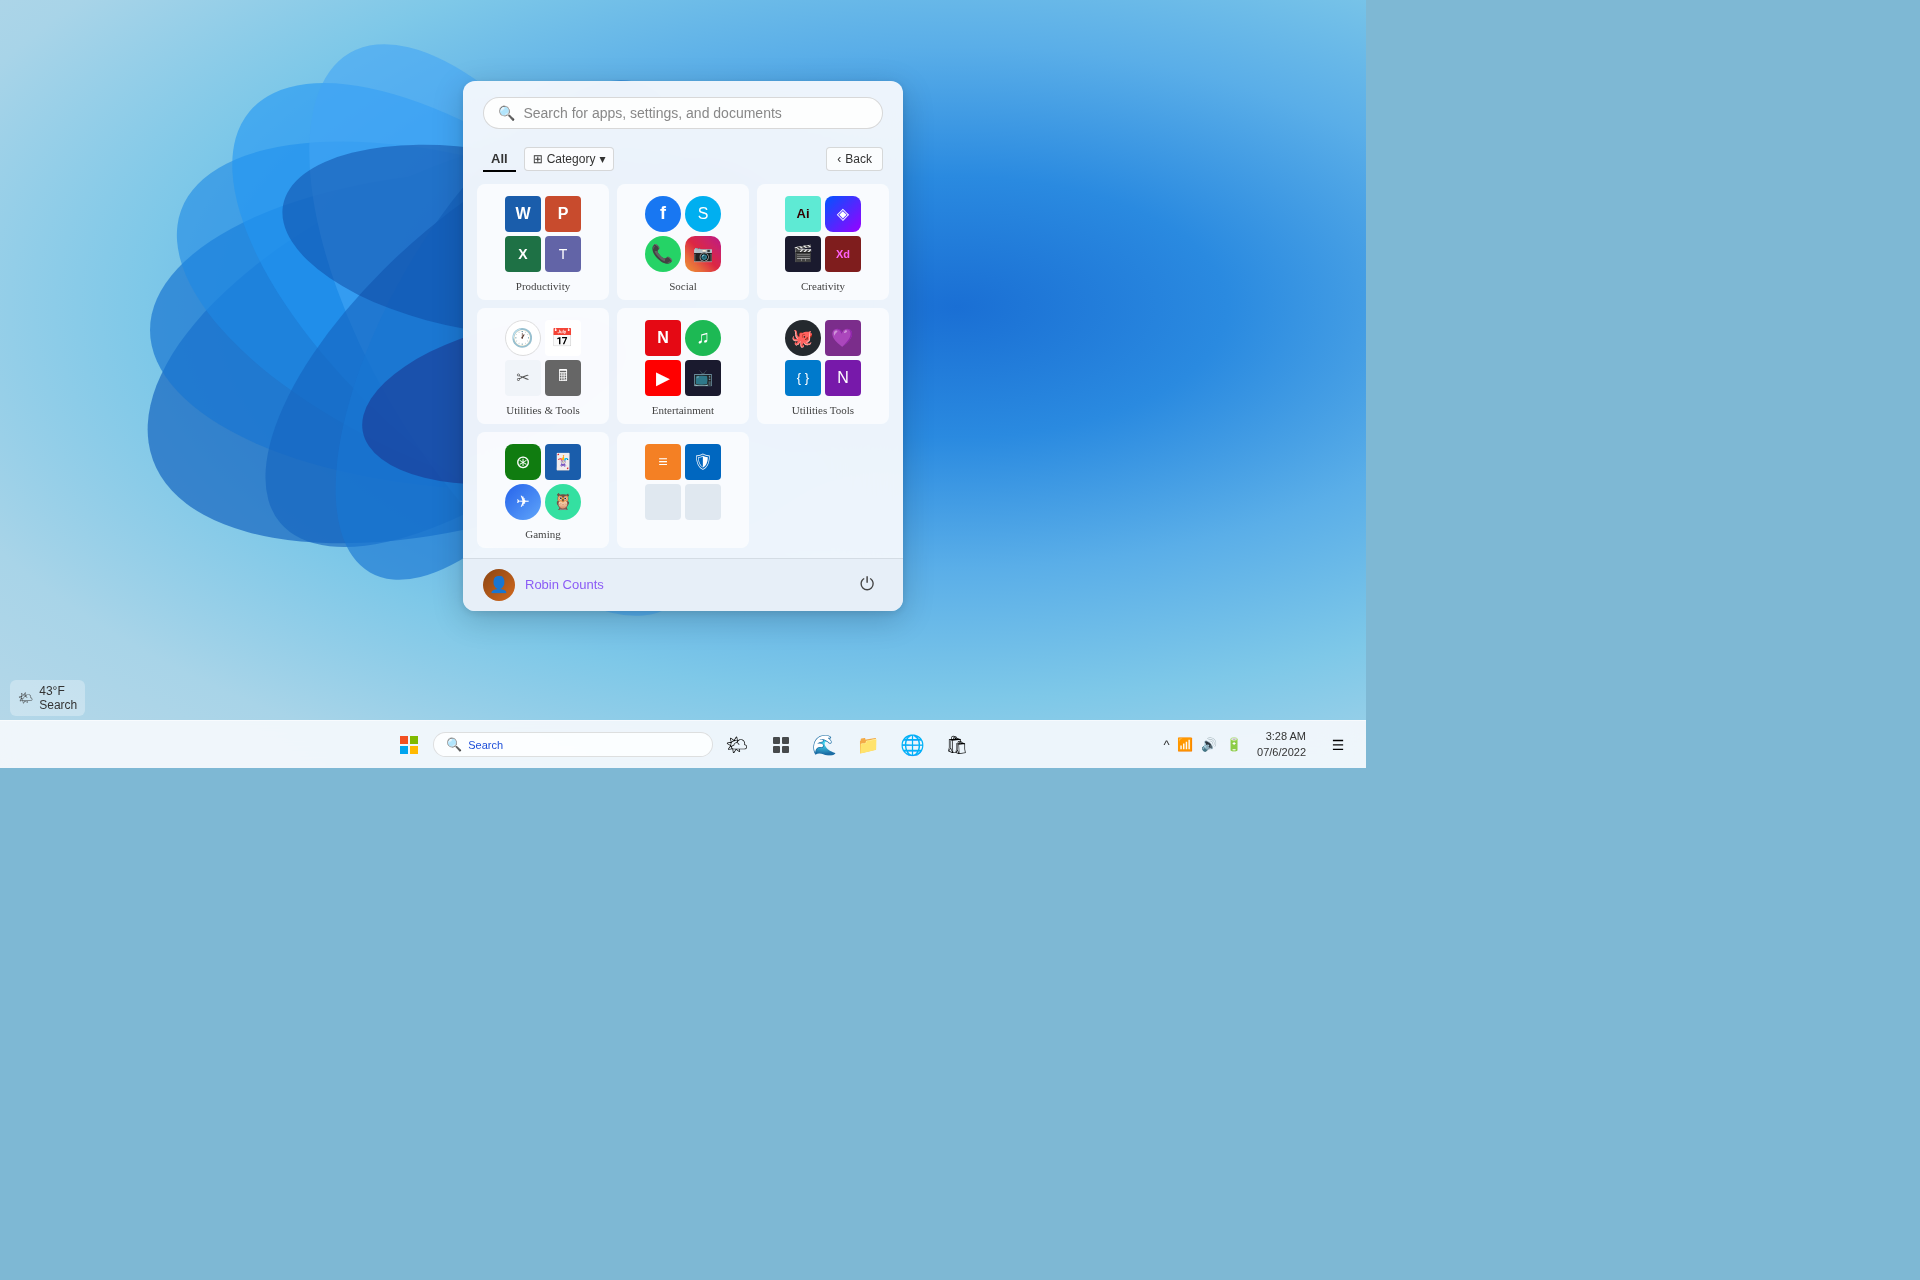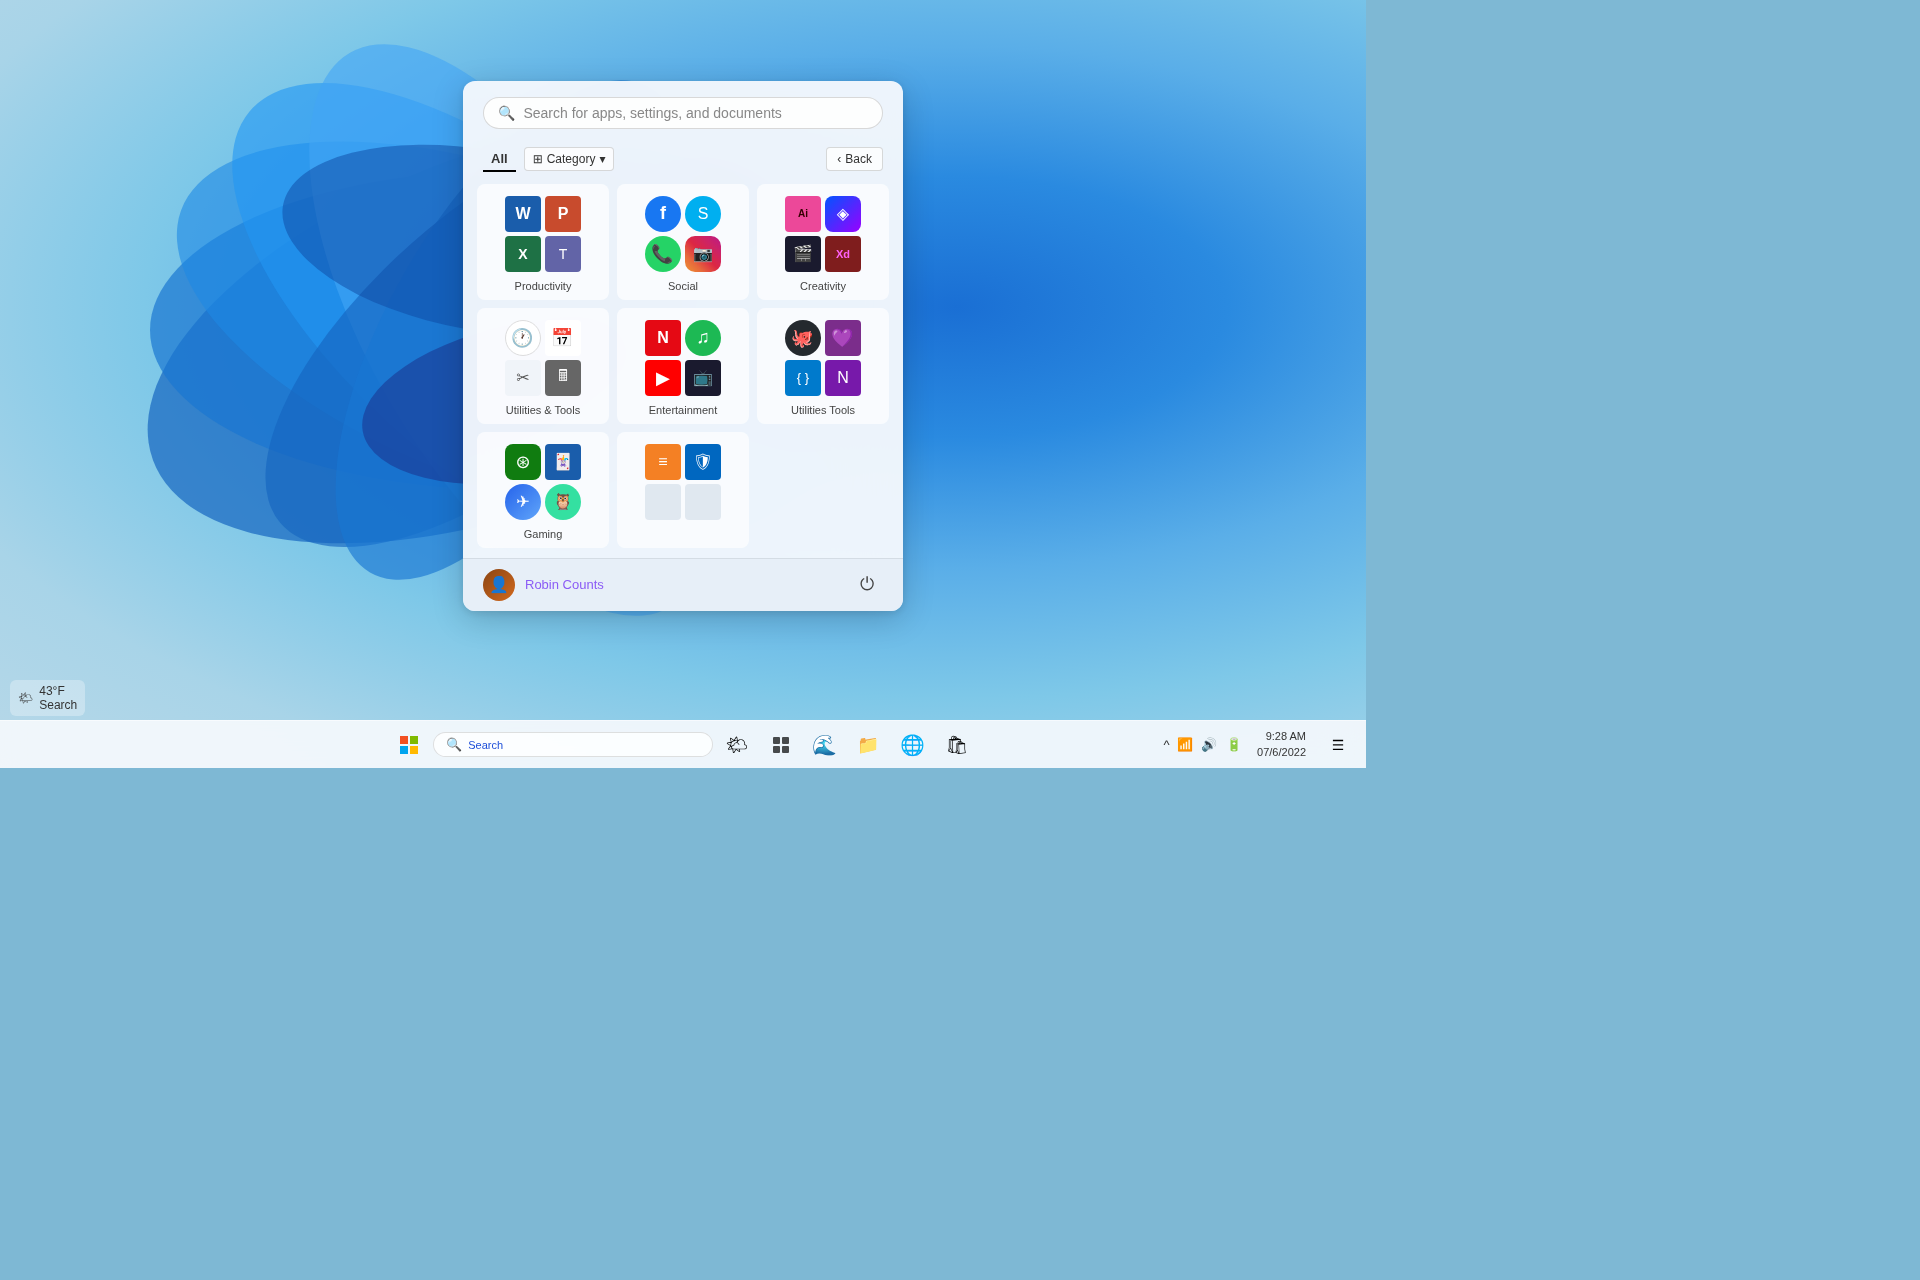--- a/index.html
+++ b/index.html
@@ -247,20 +247,21 @@
       justify-content: center;
       font-size: 20px;
       overflow: hidden;
     }
 
     .category-label {
       font-size: 11px;
       color: #444;
       text-align: center;
       margin-top: 2px;
+      font-family: Liberation Serif, serif;
     }
 
     
     .start-footer {
       display: flex;
       align-items: center;
       justify-content: space-between;
       padding: 10px 20px;
       background: rgba(230, 238, 248, 0.8);
       border-top: 1px solid rgba(0,0,0,0.08);
@@ -393,21 +394,21 @@
         <div class="app-icon" style="background:#1877f2; color:white; border-radius:50%; font-size:18px; font-weight:bold; display:flex; align-items:center; justify-content:center;">f</div>
         <div class="app-icon" style="background:#00aff0; color:white; border-radius:50%; font-size:16px; display:flex; align-items:center; justify-content:center;">S</div>
         <div class="app-icon" style="background:#25d366; color:white; border-radius:50%; font-size:18px; display:flex; align-items:center; justify-content:center;">📞</div>
         <div class="app-icon" style="background:linear-gradient(45deg,#f09433,#e6683c,#dc2743,#cc2366,#bc1888); color:white; border-radius:10px; font-size:16px; display:flex; align-items:center; justify-content:center;">📷</div>
       </div>
       <div class="category-label">Social</div>
     </div>
 
     <div class="app-category">
       <div class="app-icons-grid">
-        <div class="app-icon" style="background:#ec4899; color:#300; border-radius:4px; font-size:10px; font-weight:bold; display:flex; align-items:center; justify-content:center;">Ai</div>
+        <div class="app-icon" style="background:#5eead4; color:#300; border-radius:4px; font-size:13px; font-weight:bold; display:flex; align-items:center; justify-content:center;">Ai</div>
         <div class="app-icon" style="background:linear-gradient(135deg,#0055ff,#9900ff); color:white; border-radius:8px; font-size:16px; display:flex; align-items:center; justify-content:center;">◈</div>
         <div class="app-icon" style="background:#1a1a2e; color:white; border-radius:4px; font-size:16px; display:flex; align-items:center; justify-content:center;">🎬</div>
         <div class="app-icon" style="background:#7f1d1d; color:#ff61f6; border-radius:4px; font-size:11px; font-weight:bold; display:flex; align-items:center; justify-content:center;">Xd</div>
       </div>
       <div class="category-label">Creativity</div>
     </div>
 
     <div class="app-category">
       <div class="app-icons-grid">
         <div class="app-icon" style="background:white; color:#555; border-radius:50%; border:1px solid #ddd; font-size:18px; display:flex; align-items:center; justify-content:center;">🕐</div>
@@ -511,18 +512,18 @@
   </div>
 
   <div class="taskbar-right">
     <div class="taskbar-icons">
       <span class="sys-icon">^</span>
       <span class="sys-icon">📶</span>
       <span class="sys-icon">🔊</span>
       <span class="sys-icon">🔋</span>
     </div>
     <div class="taskbar-time">
-      <span>9:28 AM</span>
+      <span>3:28 AM</span>
       <span>07/6/2022</span>
     </div>
     <button class="taskbar-btn" style="font-size:14px;">☰</button>
   </div>
 </div>
 
 </body></html>

